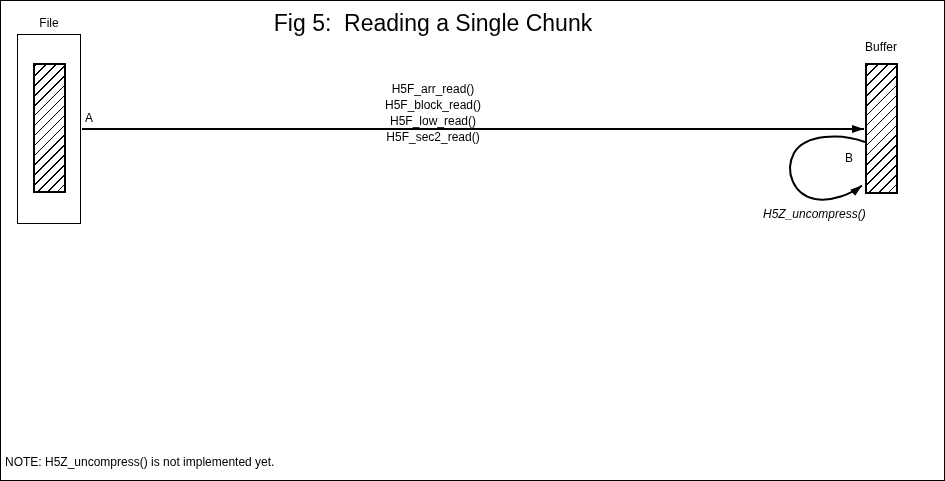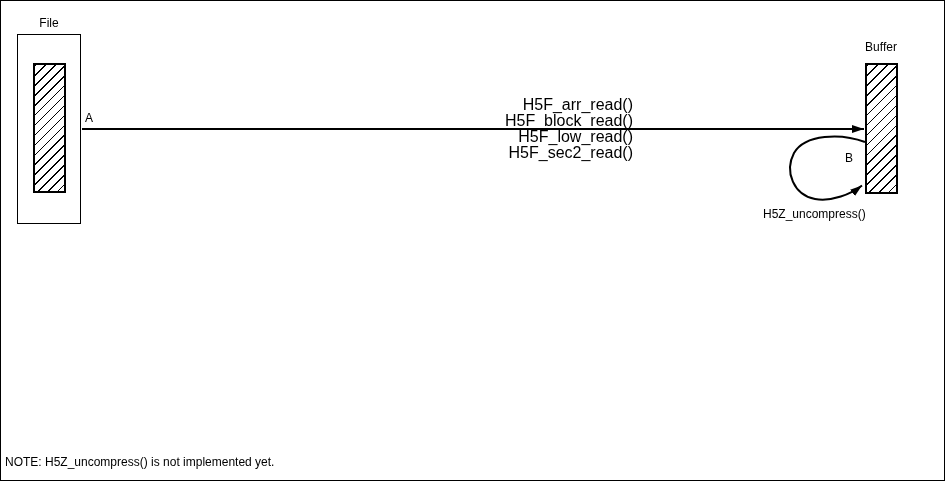--- a/index.html
+++ b/index.html
@@ -20,52 +20,53 @@
     text-align: center;
     font-size: 23px;
     line-height: 26px;
     white-space: pre;
   }
   .small-label { font-size: 12px; line-height: 14px; white-space: pre; }
   #file-label   { left: 16px;  top: 15px;  width: 64px; text-align: center; }
   #buffer-label { left: 850px; top: 39px;  width: 60px; text-align: center; }
   #label-a { left: 84px;  top: 110px; }
   #label-b { left: 844px; top: 150px; }
-  #uncompress-label { left: 762px; top: 206px; }
+  #uncompress-label { left: 762px; top: 206px; font-style: italic; }
   #note { left: 4px; top: 454px; }
   #file-box {
     left: 16px; top: 33px; width: 64px; height: 190px;
     box-sizing: border-box;
     border: 1px solid #000000;
     background: #ffffff;
   }
   .hatch-rect {
     box-sizing: border-box;
     border: 2px solid #000000;
     background: repeating-linear-gradient(
       135deg,
       #000000 0px, #000000 1px,
       #ffffff 1px, #ffffff 7px
     );
   }
   #file-hatch   { left: 32px;  top: 62px; width: 33px; height: 130px; }
   #buffer-hatch { left: 864px; top: 62px; width: 33px; height: 131px; }
   #func-stack {
-    left: 232px; top: 96px; width: 400px;
-    text-align: right;
-    font-size: 16px;
+    left: 232px; top: 80px; width: 400px;
+    text-align: center;
+    font-size: 12px;
     line-height: 16.1px;
   }
   #arrow-svg { left: 0; top: 0; width: 945px; height: 481px; pointer-events: none; }
 </style>
 </head>
 <body>
 
 <div id="canvas">
 
+  <div id="title" class="abs">Fig 5:  Reading a Single Chunk</div>
 
   <div id="file-label" class="abs small-label">File</div>
   <div id="file-box" class="abs"></div>
   <div id="file-hatch" class="abs hatch-rect"></div>
 
   <div id="buffer-label" class="abs small-label">Buffer</div>
   <div id="buffer-hatch" class="abs hatch-rect"></div>
 
   <svg id="arrow-svg" class="abs" viewBox="0 0 945 481" xmlns="http://www.w3.org/2000/svg">
     <defs>

